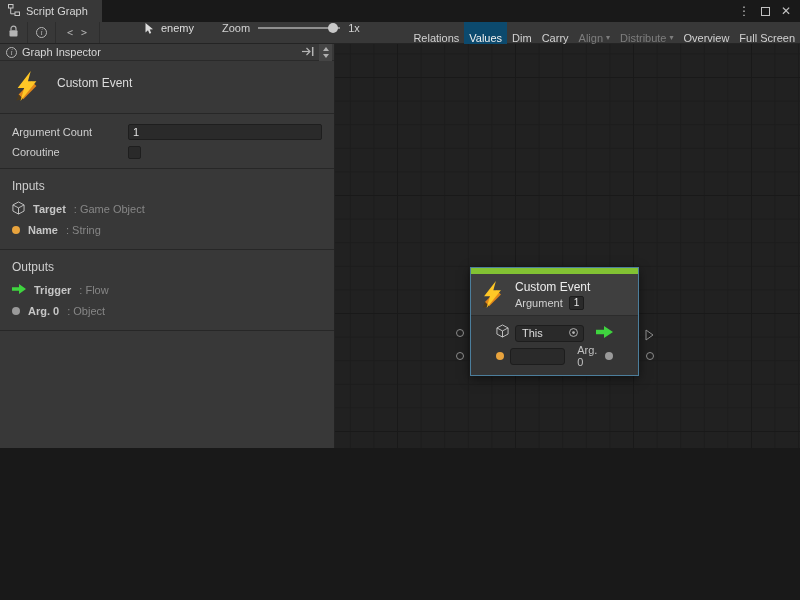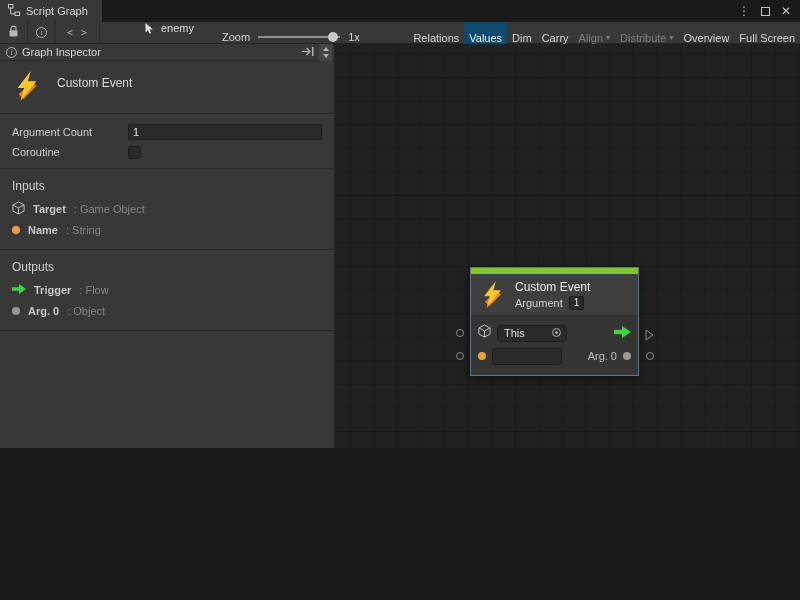--- a/index.html
+++ b/index.html
@@ -15,21 +15,21 @@
     color:#c2c2c2;font-size:12px}
   .box-icon{width:9px;height:9px;border:1px solid #c2c2c2;display:inline-block}
 
   
   .toolbar{height:22px;background:#383838;border-bottom:1px solid #242424;display:flex;
     align-items:stretch;font-size:11px;color:#d2d2d2;flex-shrink:0}
   .tseg{display:flex;align-items:center;justify-content:center;padding:0 8px;
     border-right:1px solid #2d2d2d}
   .code-glyph{font-family:"DejaVu Sans Mono",monospace;font-size:10px;color:#b5b5b5;letter-spacing:1px}
   .graphname{display:flex;align-items:flex-start;gap:6px;margin-left:44px;color:#dedede}
-  .zoomwrap{display:flex;align-items:flex-end;gap:8px;margin-left:28px}
+  .zoomwrap{display:flex;align-items:flex-start;gap:8px;margin-left:28px}
   .slider{position:relative;width:82px;height:12px}
   .slider .track{position:absolute;left:0;right:0;top:5px;height:2px;background:#8f8f8f}
   .slider .handle{position:absolute;left:70px;top:1px;width:10px;height:10px;border-radius:50%;
     background:#c8c8c8}
   .tbtns{margin-left:auto;display:flex;align-items:stretch}
   .tbtn{display:flex;align-items:center;gap:3px;padding:16px 5px;white-space:nowrap;color:#d2d2d2}
   .tbtn.active{background:#0c4a6e;color:#f0f0f0}
   .tbtn.disabled{color:#7d7d7d}
   .caret{font-size:8px;line-height:1}
 
@@ -85,21 +85,21 @@
   .node{position:absolute;left:135px;top:223px;width:169px;border:1px solid #4c7e9c;
     box-shadow:0 3px 10px rgba(0,0,0,.5)}
   .node-accent{height:6px;background:#82c233}
   .node-header{background:#3f3f3f;border-bottom:1px solid #2c2c2c;display:flex;gap:9px;
     padding:7px 8px;height:42px}
   .node-header .col{display:flex;flex-direction:column;gap:2px;justify-content:center}
   .ntitle{font-size:12px;color:#ececec}
   .nargs{display:flex;align-items:center;gap:6px;font-size:11px;color:#d0d0d0}
   .chip{background:#2a2a2a;border:1px solid #1c1c1c;border-radius:2px;padding:0 4px;height:14px;
     display:flex;align-items:center;color:#e6e6e6;font-size:10px}
-  .node-body{background:#353535;padding:7px 7px 9px}
+  .node-body{background:#353535;padding:7px 25px 9px}
   .nrow{display:flex;align-items:center;gap:6px;height:20px}
   .nrow + .nrow{margin-top:3px}
   .nfield{width:70px;height:17px;background:#2a2a2a;border:1px solid #1d1d1d;border-radius:3px;
     display:flex;align-items:center;padding:0 4px 0 6px;color:#dedede;font-size:11px;gap:4px}
   .nfield .txt{flex:1}
   .spacer{flex:1}
   .arglabel{color:#c0c0c0;font-size:11px}
   .port{position:absolute}
   .pcircle{width:8px;height:8px;border:1px solid #8a8a8a;border-radius:50%}
 </style>

